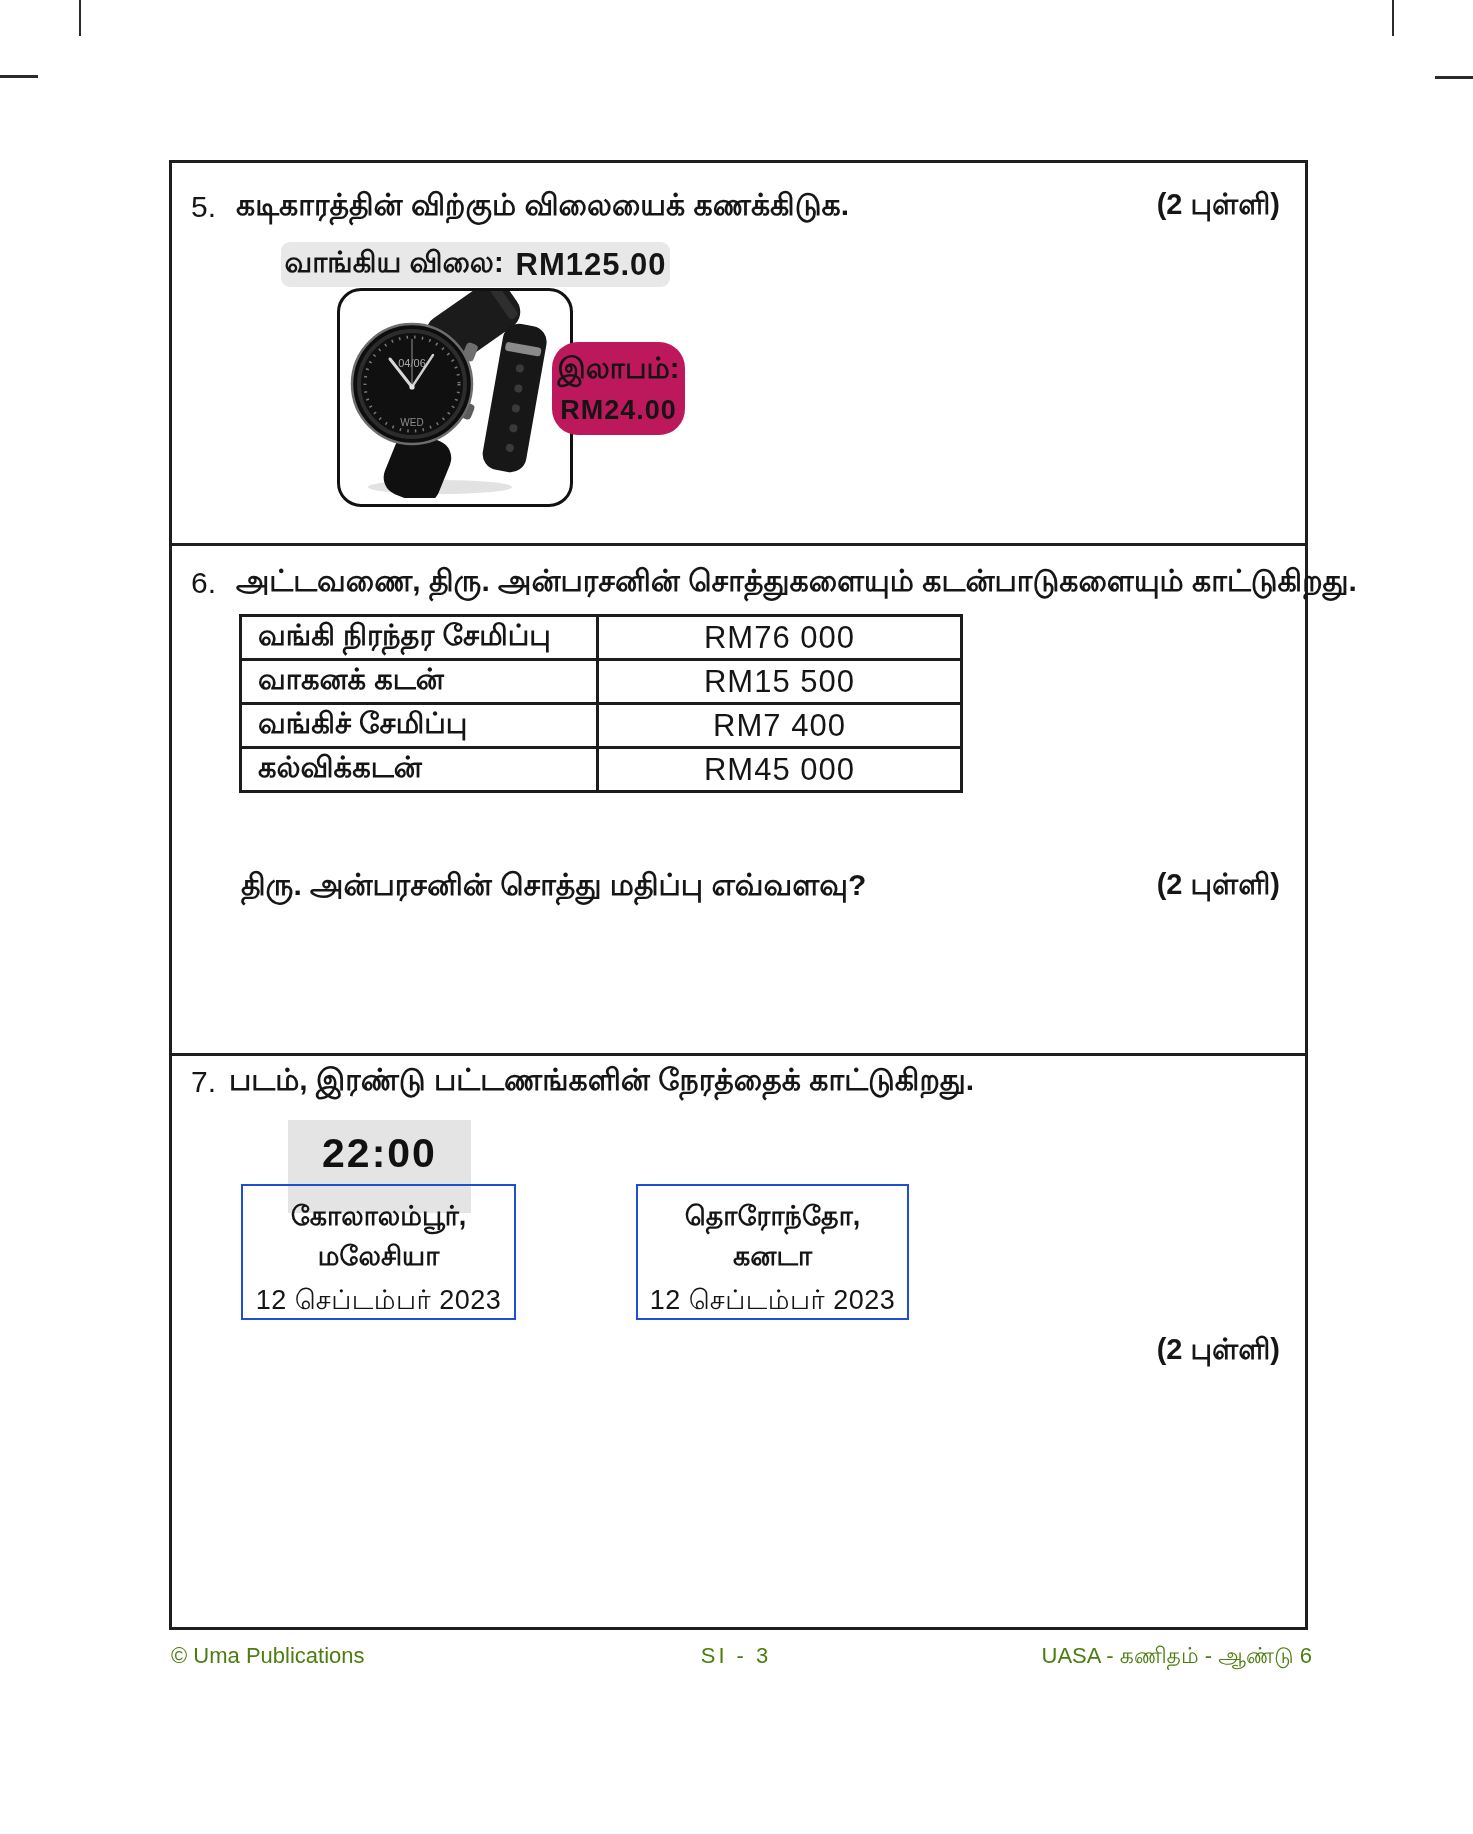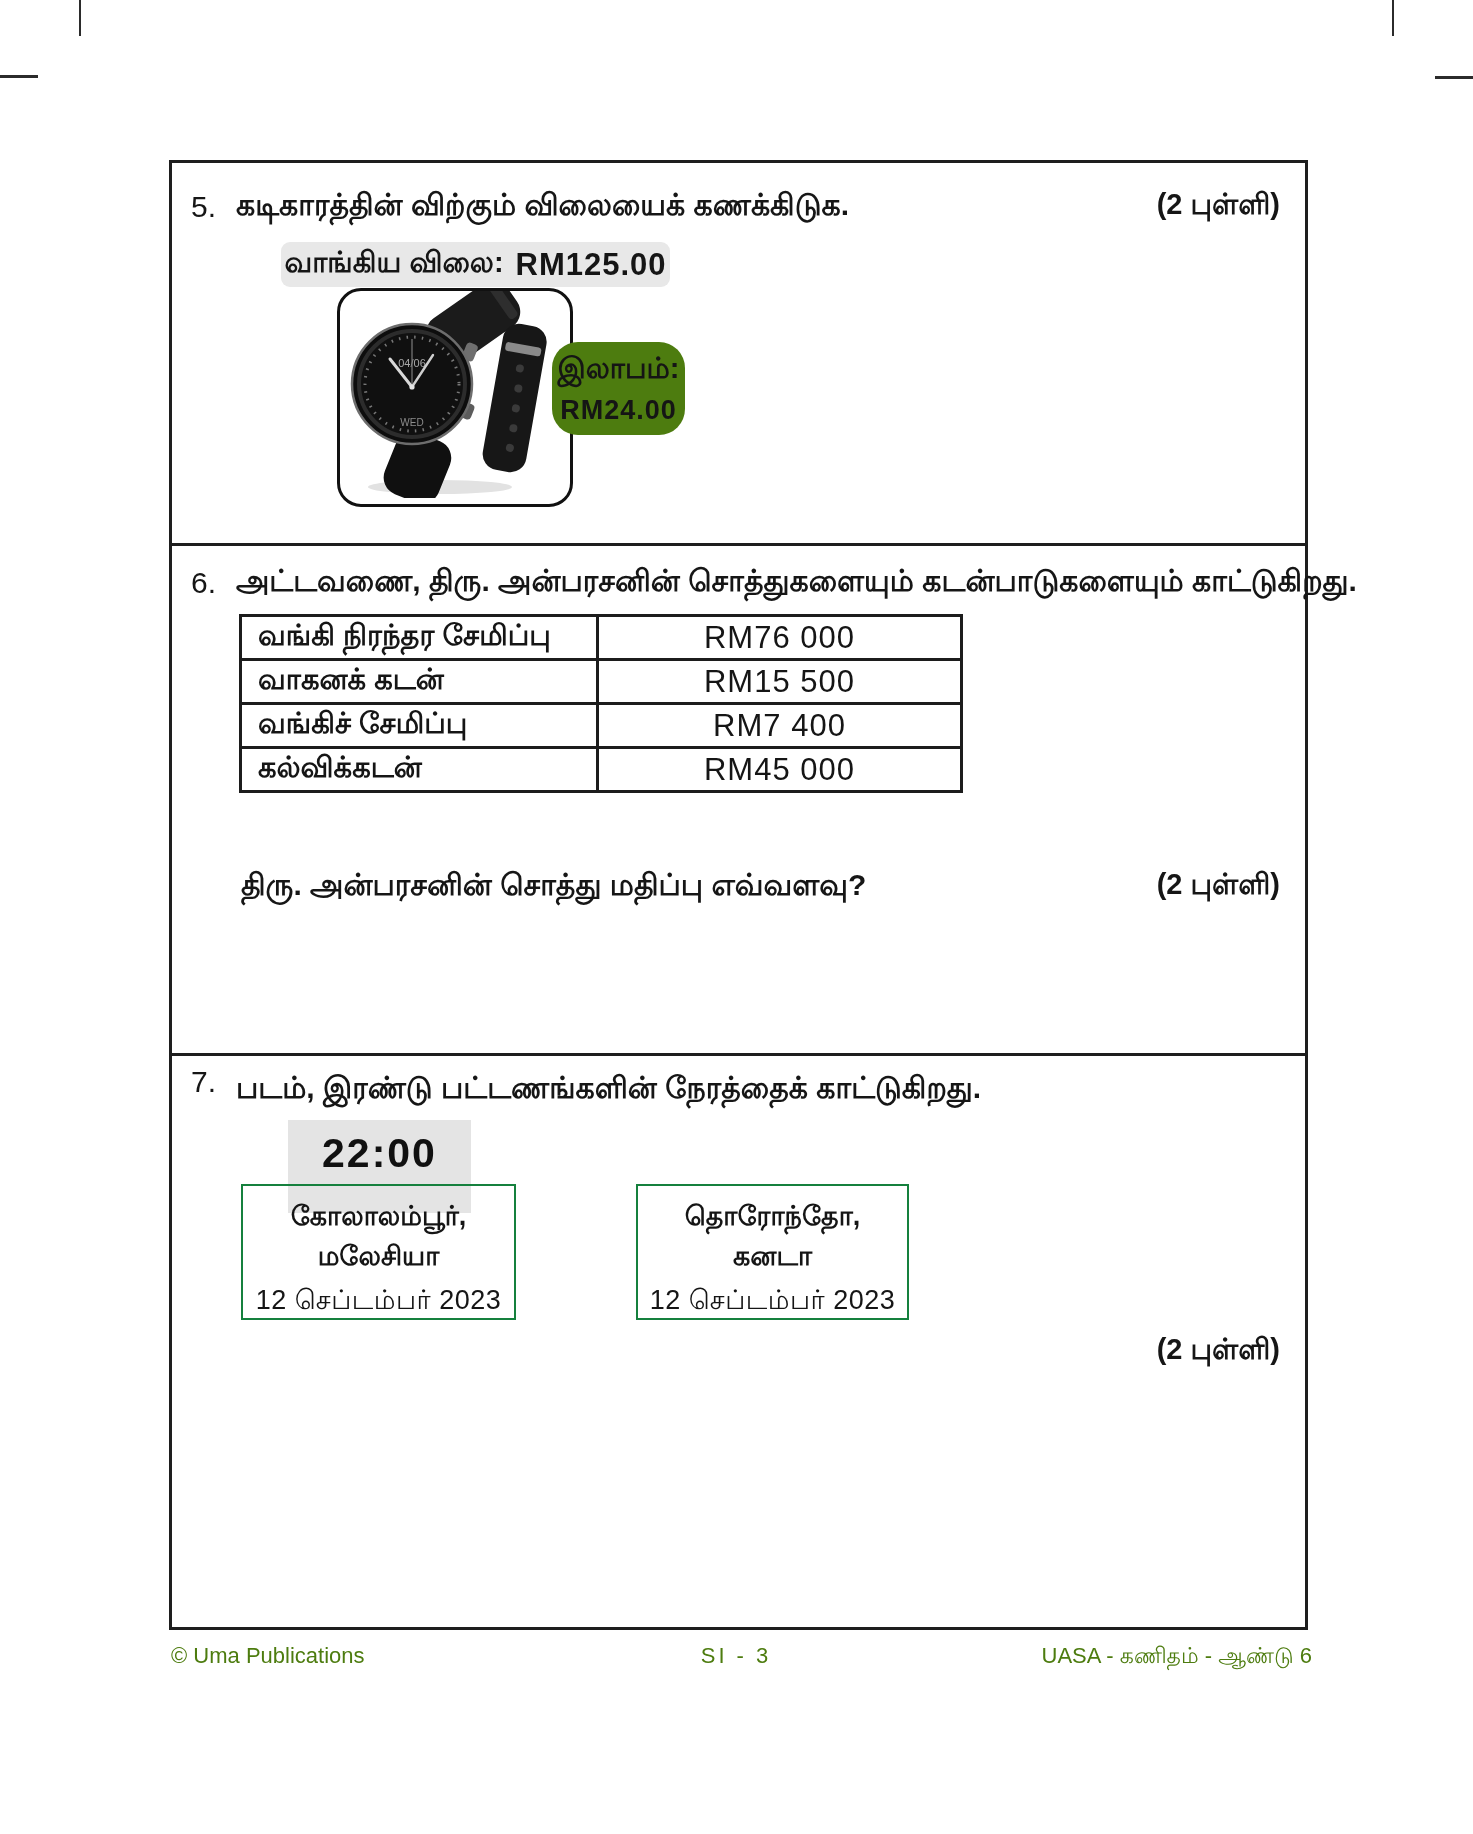--- a/index.html
+++ b/index.html
@@ -14,35 +14,35 @@
   .sec-border-top{border-top:3px solid #1e1e1e;}
   
   .qnum{position:absolute;font-size:30px;font-weight:400;color:#161616;}
   .qtext{position:absolute;font-size:30px;font-weight:700;color:#161616;white-space:nowrap;}
   .qpoints{position:absolute;font-size:29px;font-weight:700;color:#161616;text-align:right;width:320px;}
   
   .gray-label{position:absolute;background:#e8e8e8;border-radius:9px;display:flex;
               align-items:center;justify-content:center;white-space:nowrap;}
   .gray-label .tam{font-size:29px;font-weight:700;}
   .gray-label .val{font-size:31px;font-weight:700;margin-left:12px;letter-spacing:1px;}
-  .profit-bubble{position:absolute;background:#4d7c0f;border-radius:26px;display:flex;
+  .profit-bubble{position:absolute;background:#be185d;border-radius:26px;display:flex;
                  flex-direction:column;align-items:center;justify-content:center;line-height:42px;}
   .profit-bubble .tam{font-size:29px;font-weight:700;}
   .profit-bubble .val{font-size:27px;font-weight:700;letter-spacing:1px;}
   
   .watch-box{position:absolute;border:3px solid #111;border-radius:24px;background:transparent;}
   
   .assets-table{position:absolute;border-collapse:collapse;}
   .assets-table td{border:3px solid #1c1c1c;height:44px;box-sizing:border-box;}
   .assets-table td.lbl{width:357px;padding-left:16px;font-size:29px;font-weight:700;}
   .assets-table td.val{width:364px;text-align:center;font-size:31px;font-weight:400;letter-spacing:1px;}
   
   .time-gray{position:absolute;background:#e4e4e4;text-align:center;}
   .time-gray .digits{font-size:41px;font-weight:700;letter-spacing:2px;line-height:66px;color:#111;}
-  .city-box{position:absolute;border:2px solid #15803d;background:transparent;box-sizing:border-box;
+  .city-box{position:absolute;border:2px solid #1d4ed8;background:transparent;box-sizing:border-box;
             display:flex;flex-direction:column;align-items:center;padding-top:10px;}
   .city-box .line{font-size:27px;font-weight:700;line-height:40px;white-space:nowrap;}
   .city-box .date{font-size:27px;font-weight:400;margin-top:9px;white-space:nowrap;letter-spacing:0.5px;}
   
   .footer-text{position:absolute;top:1643px;font-size:22px;color:#4d7c0f;white-space:nowrap;}
 </style>
 </head>
 <body>
 
 <div class="page">
@@ -132,21 +132,21 @@
         </tr>
       </tbody>
     </table>
 
     <span class="qtext" style="left:72px;top:322px;">திரு. அன்பரசனின் சொத்து மதிப்பு எவ்வளவு?</span>
     <span class="qpoints" style="right:28px;top:322px;">(2 புள்ளி)</span>
   </div>
 
   <div class="section sec-border-top" style="top:1053px;height:577px;">
     <span class="qnum" style="left:22px;top:9px;">7.</span>
-    <span class="qtext" style="left:67px;top:7px;margin-top:8px;">படம், இரண்டு பட்டணங்களின் நேரத்தைக் காட்டுகிறது.</span>
+    <span class="qtext" style="left:60px;top:7px;">படம், இரண்டு பட்டணங்களின் நேரத்தைக் காட்டுகிறது.</span>
 
     <div class="time-gray" style="left:119px;top:64px;width:183px;height:93px;">
       <div class="digits">22:00</div>
     </div>
     <div class="city-box" style="left:72px;top:128px;width:275px;height:136px;">
       <span class="line">கோலாலம்பூர்,</span>
       <span class="line">மலேசியா</span>
       <span class="date">12 செப்டம்பர் 2023</span>
     </div>
 

